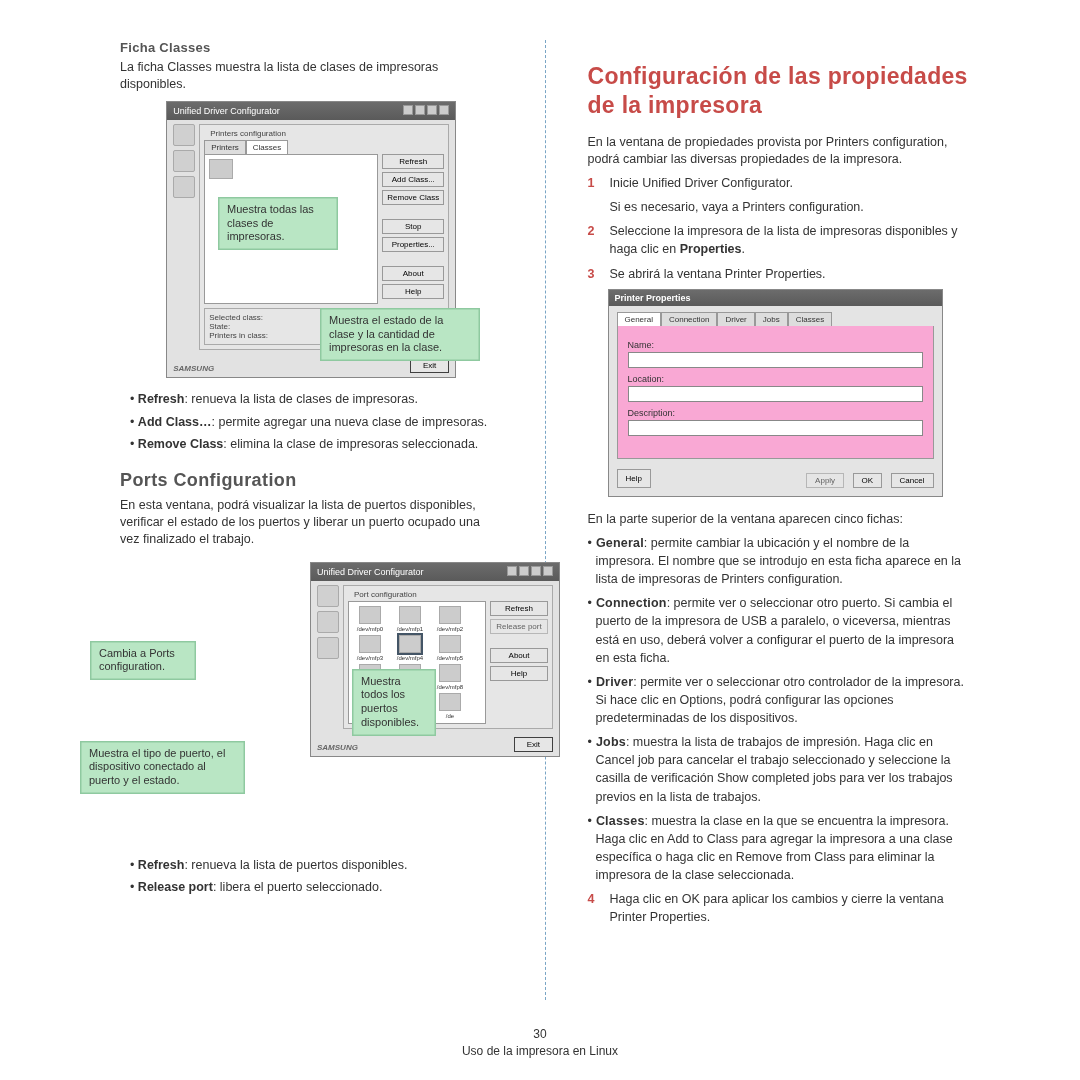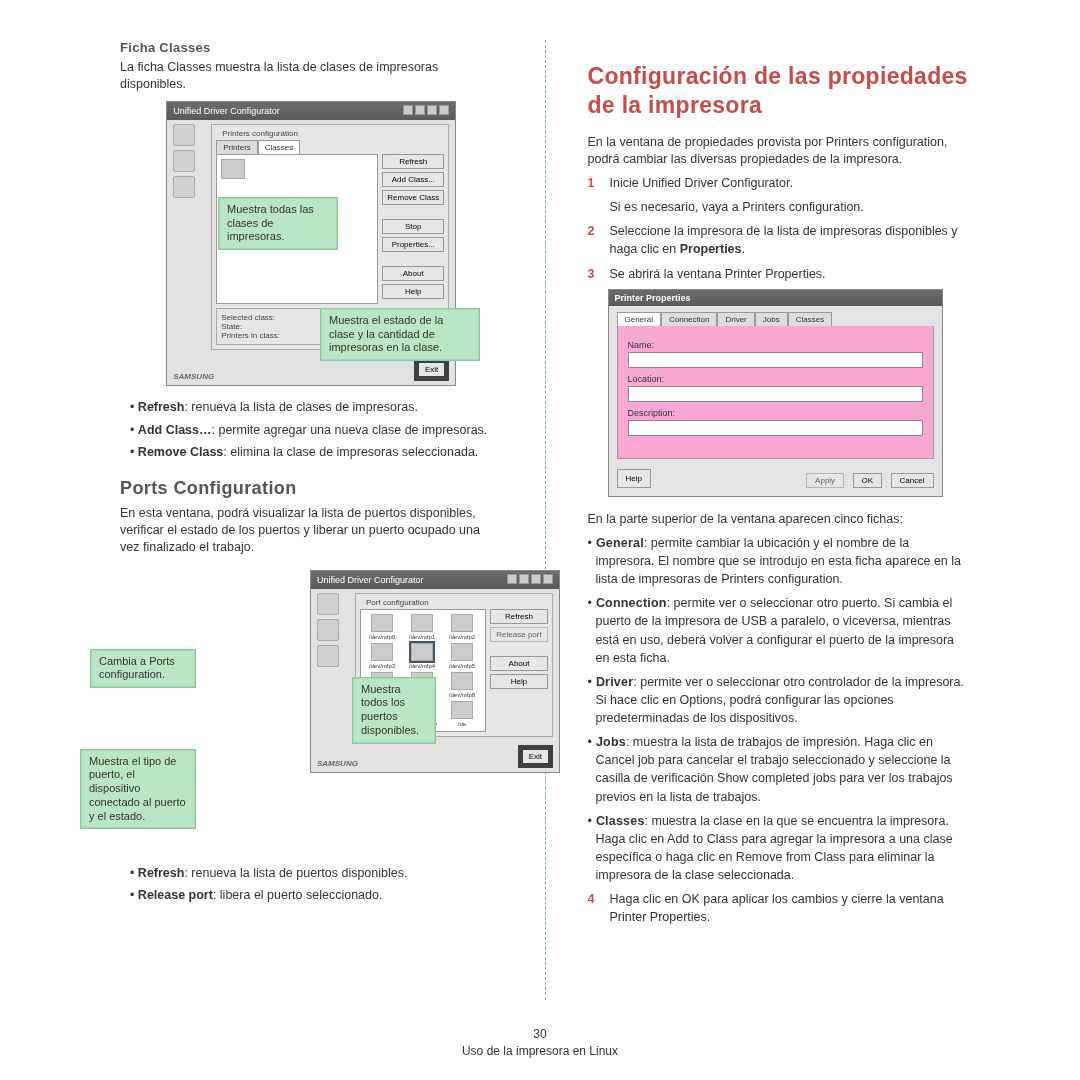--- a/index.html
+++ b/index.html
@@ -32,37 +32,37 @@
     font-family: Tahoma, Arial, sans-serif;
   }
   .shot .titlebar {
     background: linear-gradient(#6c6c6c,#5a5a5a);
     color: #fff; font-size: 9px; font-weight: normal;
     padding: 3px 6px; display: flex; justify-content: space-between; align-items: center;
   }
   .shot .winbtns span {
     display:inline-block; width:10px; height:10px; background:#ccc; border:1px solid #999; margin-left:2px;
   }
-  .shot .body { padding: 4px 6px 6px 6px; display:flex; gap:16px; }
+  .shot .body { padding: 4px 6px 6px 6px; display:flex; gap:4px; }
   .sidebar-icons { width:22px; display:flex; flex-direction:column; gap:4px; }
   .sidebar-icons .ic { width:22px; height:22px; background:#d0d0d0; border:1px solid #aaa; border-radius:2px; }
   .frame { flex:1; border:1px solid #aaa; background:#e6e6e6; padding:4px; font-size:8px; position:relative; }
   .frame .frame-label { font-size:8px; color:#444; margin:-8px 0 2px 4px; background:#e6e6e6; display:inline-block; padding:0 2px; }
   .tabs { display:flex; gap:0; font-size:8px; }
   .tabs .tab { padding:2px 6px; border:1px solid #999; background:#ddd; border-bottom:none; }
   .tabs .tab.active { background:#fff; }
   .whitearea { background:#fff; border:1px solid #999; height:150px; margin-top:0; position:relative; }
   .btncol { display:flex; flex-direction:column; gap:3px; margin-left:4px; }
   .btncol button, .miniBtn button {
     font-size:8px; padding:2px 4px; background:#e6e6e6; border:1px solid #999; min-width:58px;
   }
   .sel-frame { border:1px solid #aaa; margin-top:4px; padding:4px; font-size:8px; color:#444; }
   .shot .footer { display:flex; justify-content:space-between; align-items:flex-end; padding:2px 6px 4px 6px; }
   .samsung { font-size:8px; font-weight:bold; font-style:italic; color:#666; }
-  .exitBtn { font-size:8px; padding:2px 6px; border:5px solid #404040; background:#e6e6e6; }
+  .exitBtn { font-size:8px; padding:2px 12px; border:1px solid #404040; background:#e6e6e6; }
 
   .callout {
     position:absolute; background:#b9e6c4; border:1px solid #8fc9a0;
     font-size:11px; line-height:1.25; padding:5px 8px; color:#333;
     box-shadow: 0 0 0 0.5px #8fc9a0 inset;
   }
 
   .bullets { margin: 10px 0 16px 10px; }
   .bullets li { font-size:12.5px; line-height:1.5; margin-bottom:4px; list-style:none; text-indent:-9px; padding-left:9px; }
   .bullets li::before { content:"• "; color:#333; }
@@ -260,21 +260,21 @@
             </div>
           </div>
         </div>
         <div class="footer">
           <span class="samsung">SAMSUNG</span>
           <button class="exitBtn">Exit</button>
         </div>
       </div>
       <div class="callout" style="left:-30px; top:85px; width:106px;">Cambia a Ports configuration.</div>
       <div class="callout" style="left:232px; top:113px; width:84px;">Muestra todos los puertos disponibles.</div>
-      <div class="callout" style="left:-40px; top:185px; width:116px;">Muestra el tipo de puerto, el dispositivo conectado al puerto y el estado.</div>
+      <div class="callout" style="left:-40px; top:185px; width:165px;">Muestra el tipo de puerto, el dispositivo conectado al puerto y el estado.</div>
     </div>
 
     <ul class="bullets">
       <li><b>Refresh</b><span>: renueva la lista de puertos disponibles.</span></li>
       <li><b>Release port</b><span>: libera el puerto seleccionado.</span></li>
     </ul>
   </div>
 
   <div class="divider"></div>
 

